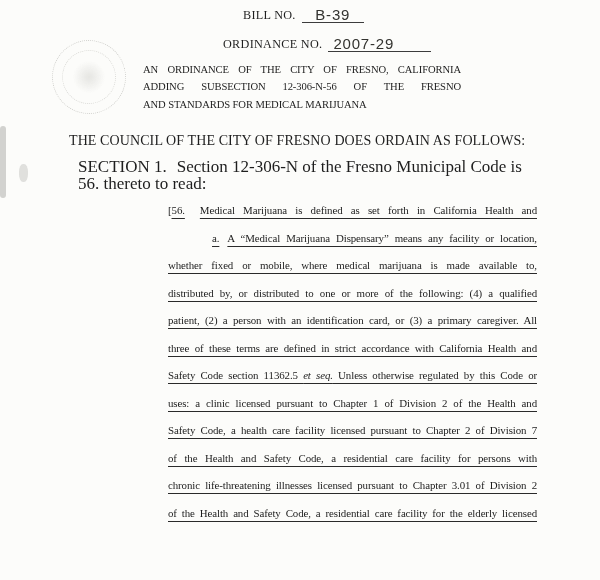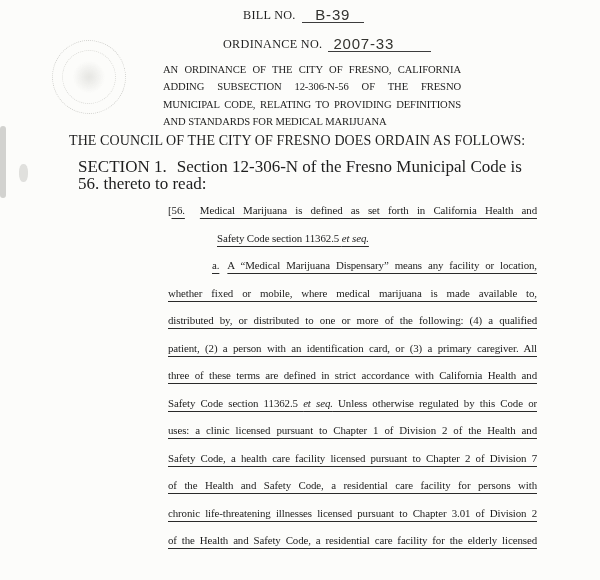--- a/index.html
+++ b/index.html
@@ -39,21 +39,21 @@
   .title { position: absolute; left: 143px; top: 61px; width: 318px;
     font-size: 10.6px; letter-spacing: -0.1px; line-height: 17.3px; color: #1e1e1e; }
   .ordain { position: absolute; left: 69px; top: 133px; font-size: 14px;
     letter-spacing: .1px; color: #1e1e1e; }
   .section1 { position: absolute; left: 78px; top: 159px; width: 475px;
     font-size: 17px; line-height: 16.5px; color: #1e1e1e; }
   .block { position: absolute; left: 168px; top: 197px; width: 369px;
     font-size: 10.9px; letter-spacing: -0.1px; line-height: 27.5px; color: #1c1c1c; }
 
   .ln { overflow: hidden; }
-  .title .ln { height: 17.3px; margin-left: 20px; }
+  .title .ln { height: 17.3px; }
   .section1 .ln { height: 16.5px; }
   .block .ln { height: 27.5px; }
   .just { text-align: justify; text-align-last: justify; }
 
   .u { text-decoration: underline; text-decoration-thickness: 1px; text-underline-offset: 3.5px;
     text-decoration-color: #2a2a2a; }
   .it { font-style: italic; }
   .gap { display: inline-block; text-decoration: none; }
 </style>
 </head>
@@ -64,42 +64,40 @@
   <div class="smudge-a"></div>
   <div class="smudge-b"></div>
 
   <div class="bill-row">
     <span class="hdr-lbl">BILL NO.</span>
     <span class="fill"><span>B-39</span></span>
   </div>
 
   <div class="ord-row">
     <span class="hdr-lbl">ORDINANCE NO.</span>
-    <span class="fill"><span>2007-33</span></span>
+    <span class="fill"><span>2007-29</span></span>
   </div>
 
   <div class="seal"></div>
 
   <div class="title">
       <div class="ln just"><span class="">AN ORDINANCE OF THE CITY OF FRESNO, CALIFORNIA</span></div>
       <div class="ln just"><span class="">ADDING SUBSECTION 12-306-N-56 OF THE FRESNO</span></div>
-      <div class="ln just"><span class="">MUNICIPAL CODE, RELATING TO PROVIDING DEFINITIONS</span></div>
       <div class="ln"><span class="">AND STANDARDS FOR MEDICAL MARIJUANA</span></div>
     </div>
 
   <div class="ordain">THE COUNCIL OF THE CITY OF FRESNO DOES ORDAIN AS FOLLOWS:</div>
 
   <div class="section1">
       <div class="ln"><span class="">SECTION 1.</span><span class="gap" style="width: 10px;">&nbsp;</span><span class="">Section 12-306-N of the Fresno Municipal Code is amended by adding subsection</span></div>
       <div class="ln"><span class="">56. thereto to read:</span></div>
     </div>
 
   <div class="block">
       <div class="ln just"><span class="">[</span><span class="u ">56.</span><span class="gap" style="width: 15px;">&nbsp;</span><span class="u ">Medical Marijuana is defined as set forth in California Health and</span></div>
-      <div class="ln" style="padding-left: 49px;"><span class="u ">Safety Code section 11362.5 </span><span class="u it">et seq.</span></div>
       <div class="ln just" style="padding-left: 44px;"><span class="u ">a.</span><span class="gap" style="width: 8px;">&nbsp;</span><span class="u ">A “Medical Marijuana Dispensary” means any facility or location,</span></div>
       <div class="ln just"><span class="u ">whether fixed or mobile, where medical marijuana is made available to,</span></div>
       <div class="ln just"><span class="u ">distributed by, or distributed to one or more of the following: (4) a qualified</span></div>
       <div class="ln just"><span class="u ">patient, (2) a person with an identification card, or (3) a primary caregiver.  All</span></div>
       <div class="ln just"><span class="u ">three of these terms are defined in strict accordance with California Health and</span></div>
       <div class="ln just"><span class="u ">Safety Code section 11362.5 </span><span class="u it">et seq.</span><span class="u ">  Unless otherwise regulated by this Code or</span></div>
       <div class="ln just"><span class="u ">uses: a clinic licensed pursuant to Chapter 1 of Division 2 of the Health and</span></div>
       <div class="ln just"><span class="u ">Safety Code, a health care facility licensed pursuant to Chapter 2 of Division 7</span></div>
       <div class="ln just"><span class="u ">of the Health and Safety Code, a residential care facility for persons with</span></div>
       <div class="ln just"><span class="u ">chronic life-threatening illnesses licensed pursuant to Chapter 3.01 of Division 2</span></div>

